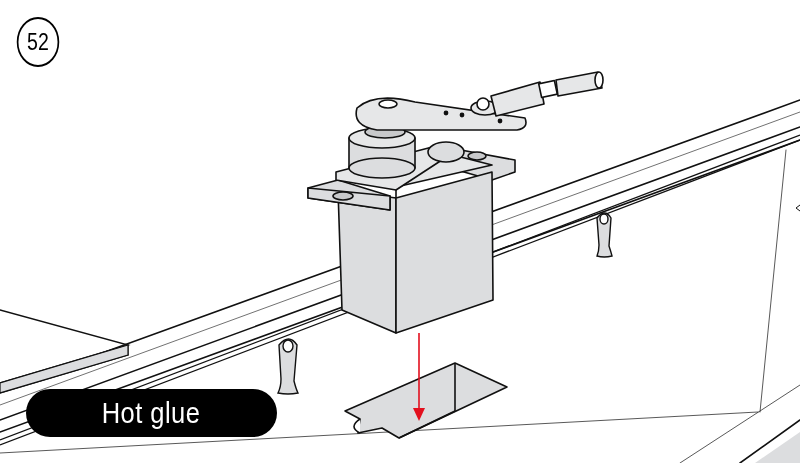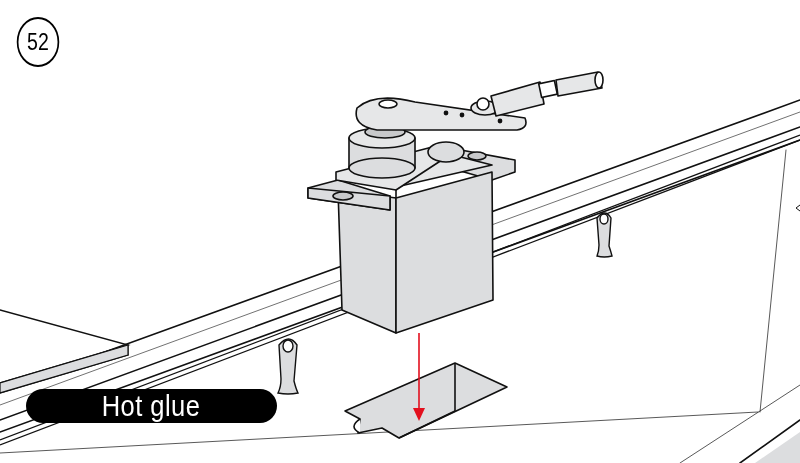--- a/index.html
+++ b/index.html
@@ -6,21 +6,21 @@
   body { width: 800px; height: 463px; position: relative; overflow: hidden; font-family: "Liberation Sans", sans-serif; }
   .scene { position: absolute; left: 0; top: 0; width: 800px; height: 463px; }
   .step-badge {
     position: absolute; left: 13px; top: 17px; width: 50px; height: 50px;
     border: 2.5px solid #000; border-radius: 50%; box-sizing: border-box;
     display: flex; align-items: center; justify-content: center;
     font-family: "Liberation Sans", sans-serif; font-size: 23px; color: #000;
     background: #fff; transform: scaleX(0.85);
   }
   .label-pill {
-    position: absolute; left: 26px; top: 389px; width: 251px; height: 34px;
+    position: absolute; left: 26px; top: 389px; width: 251px; height: 48px;
     background: #000; border-radius: 24px;
     display: flex; align-items: center; justify-content: center;
     color: #fff; font-family: "Liberation Sans", sans-serif; font-size: 29px;
     letter-spacing: 0.5px;
   }
   .label-pill span { display: inline-block; transform: scaleX(0.88); }
 </style>
 </head>
 <body>
 

